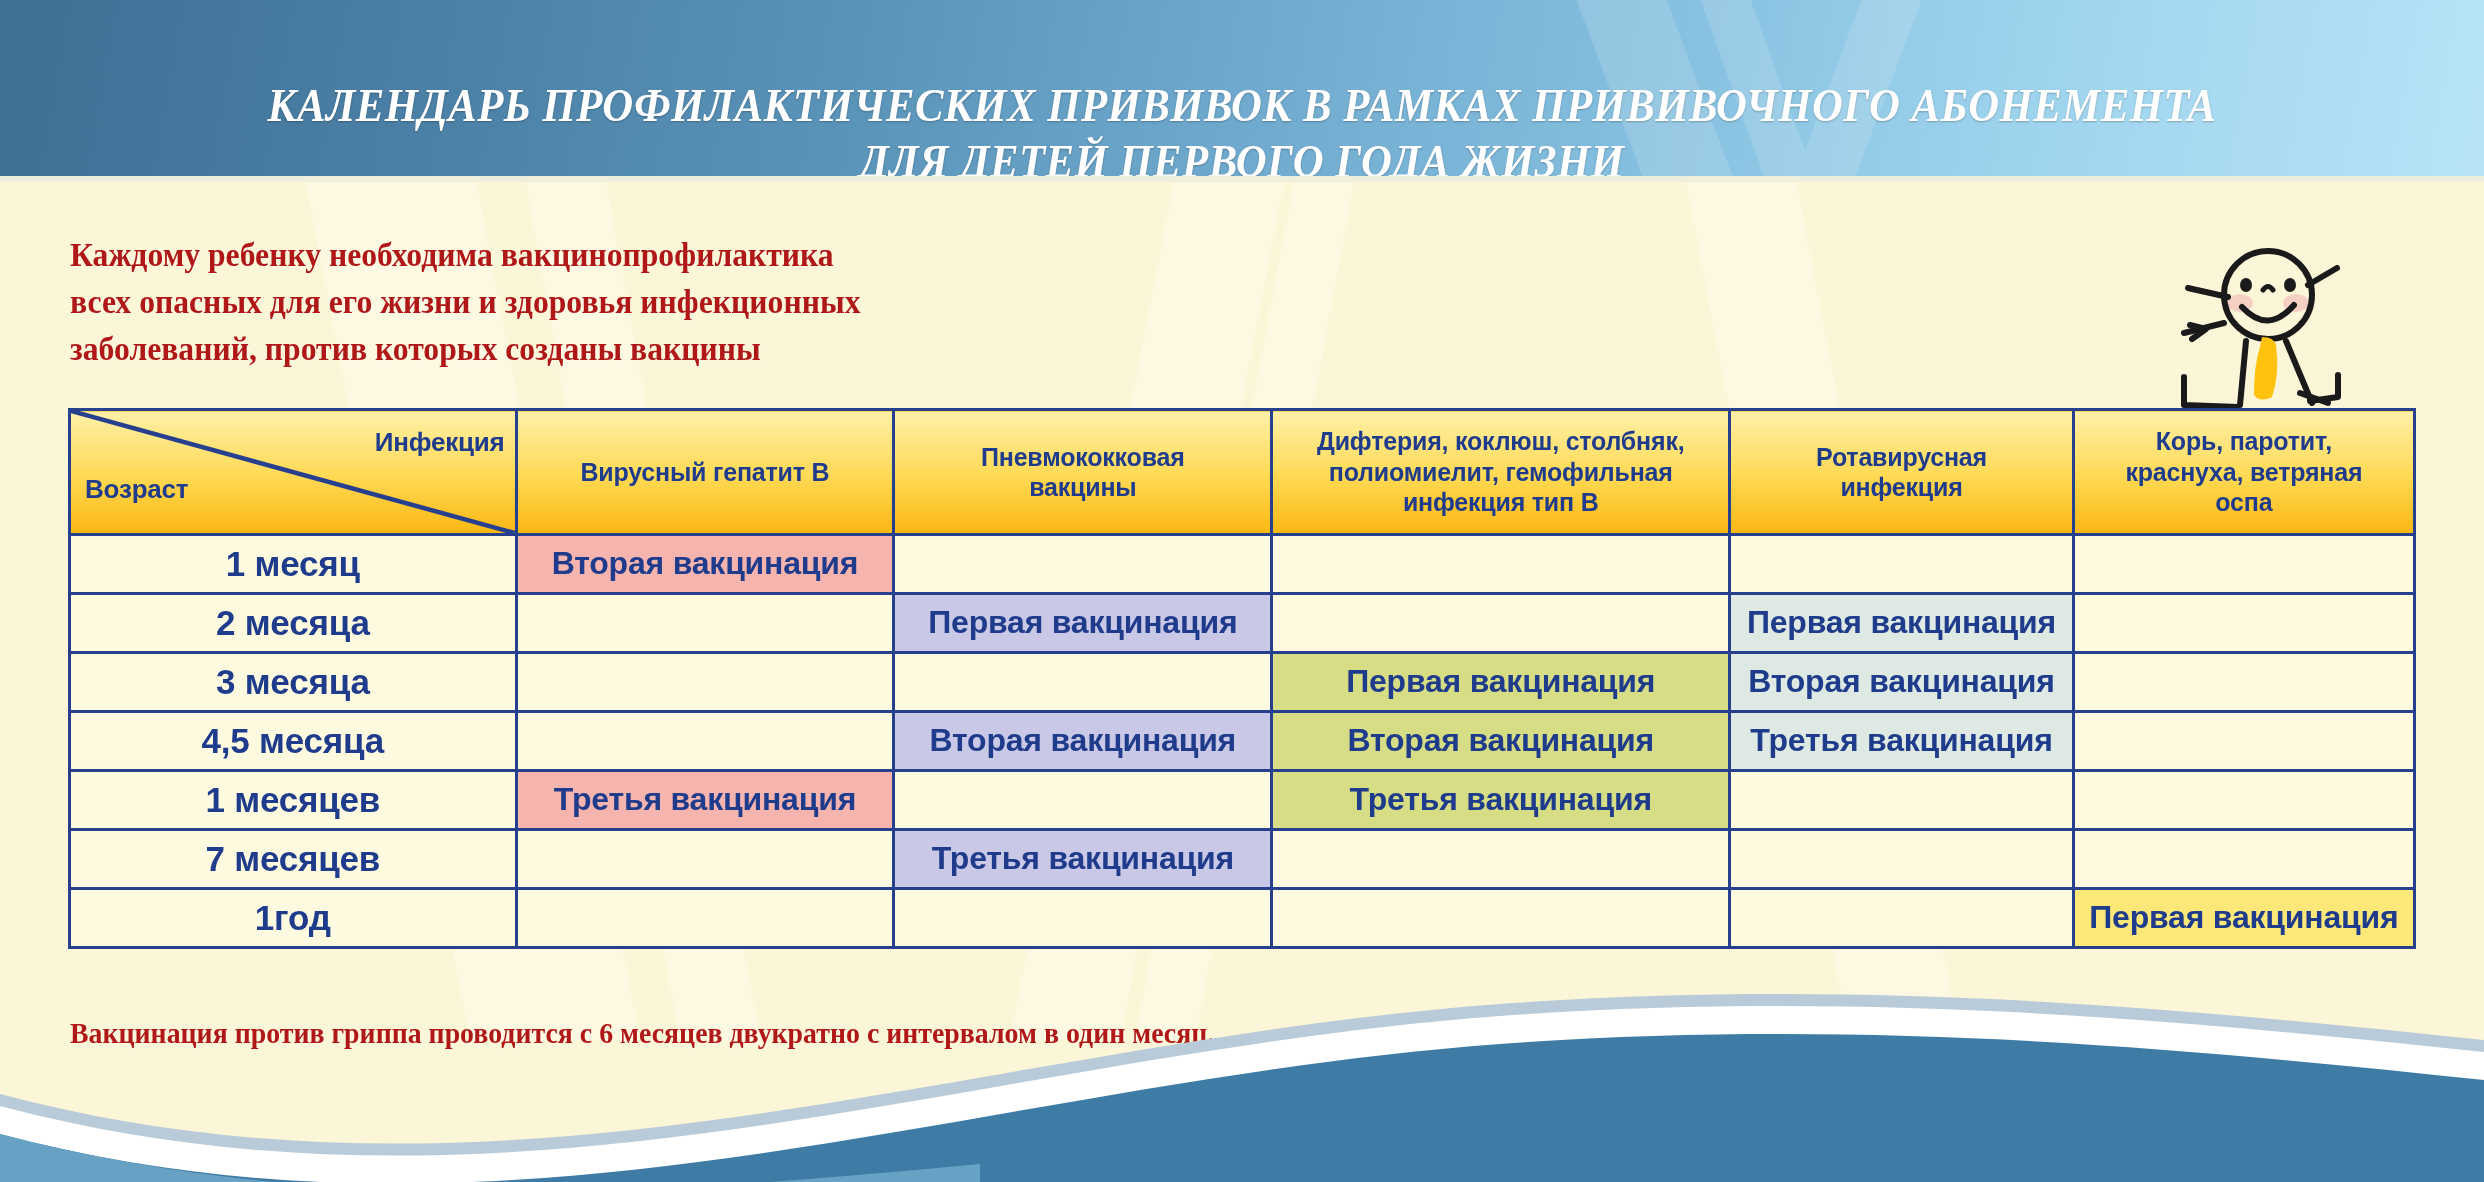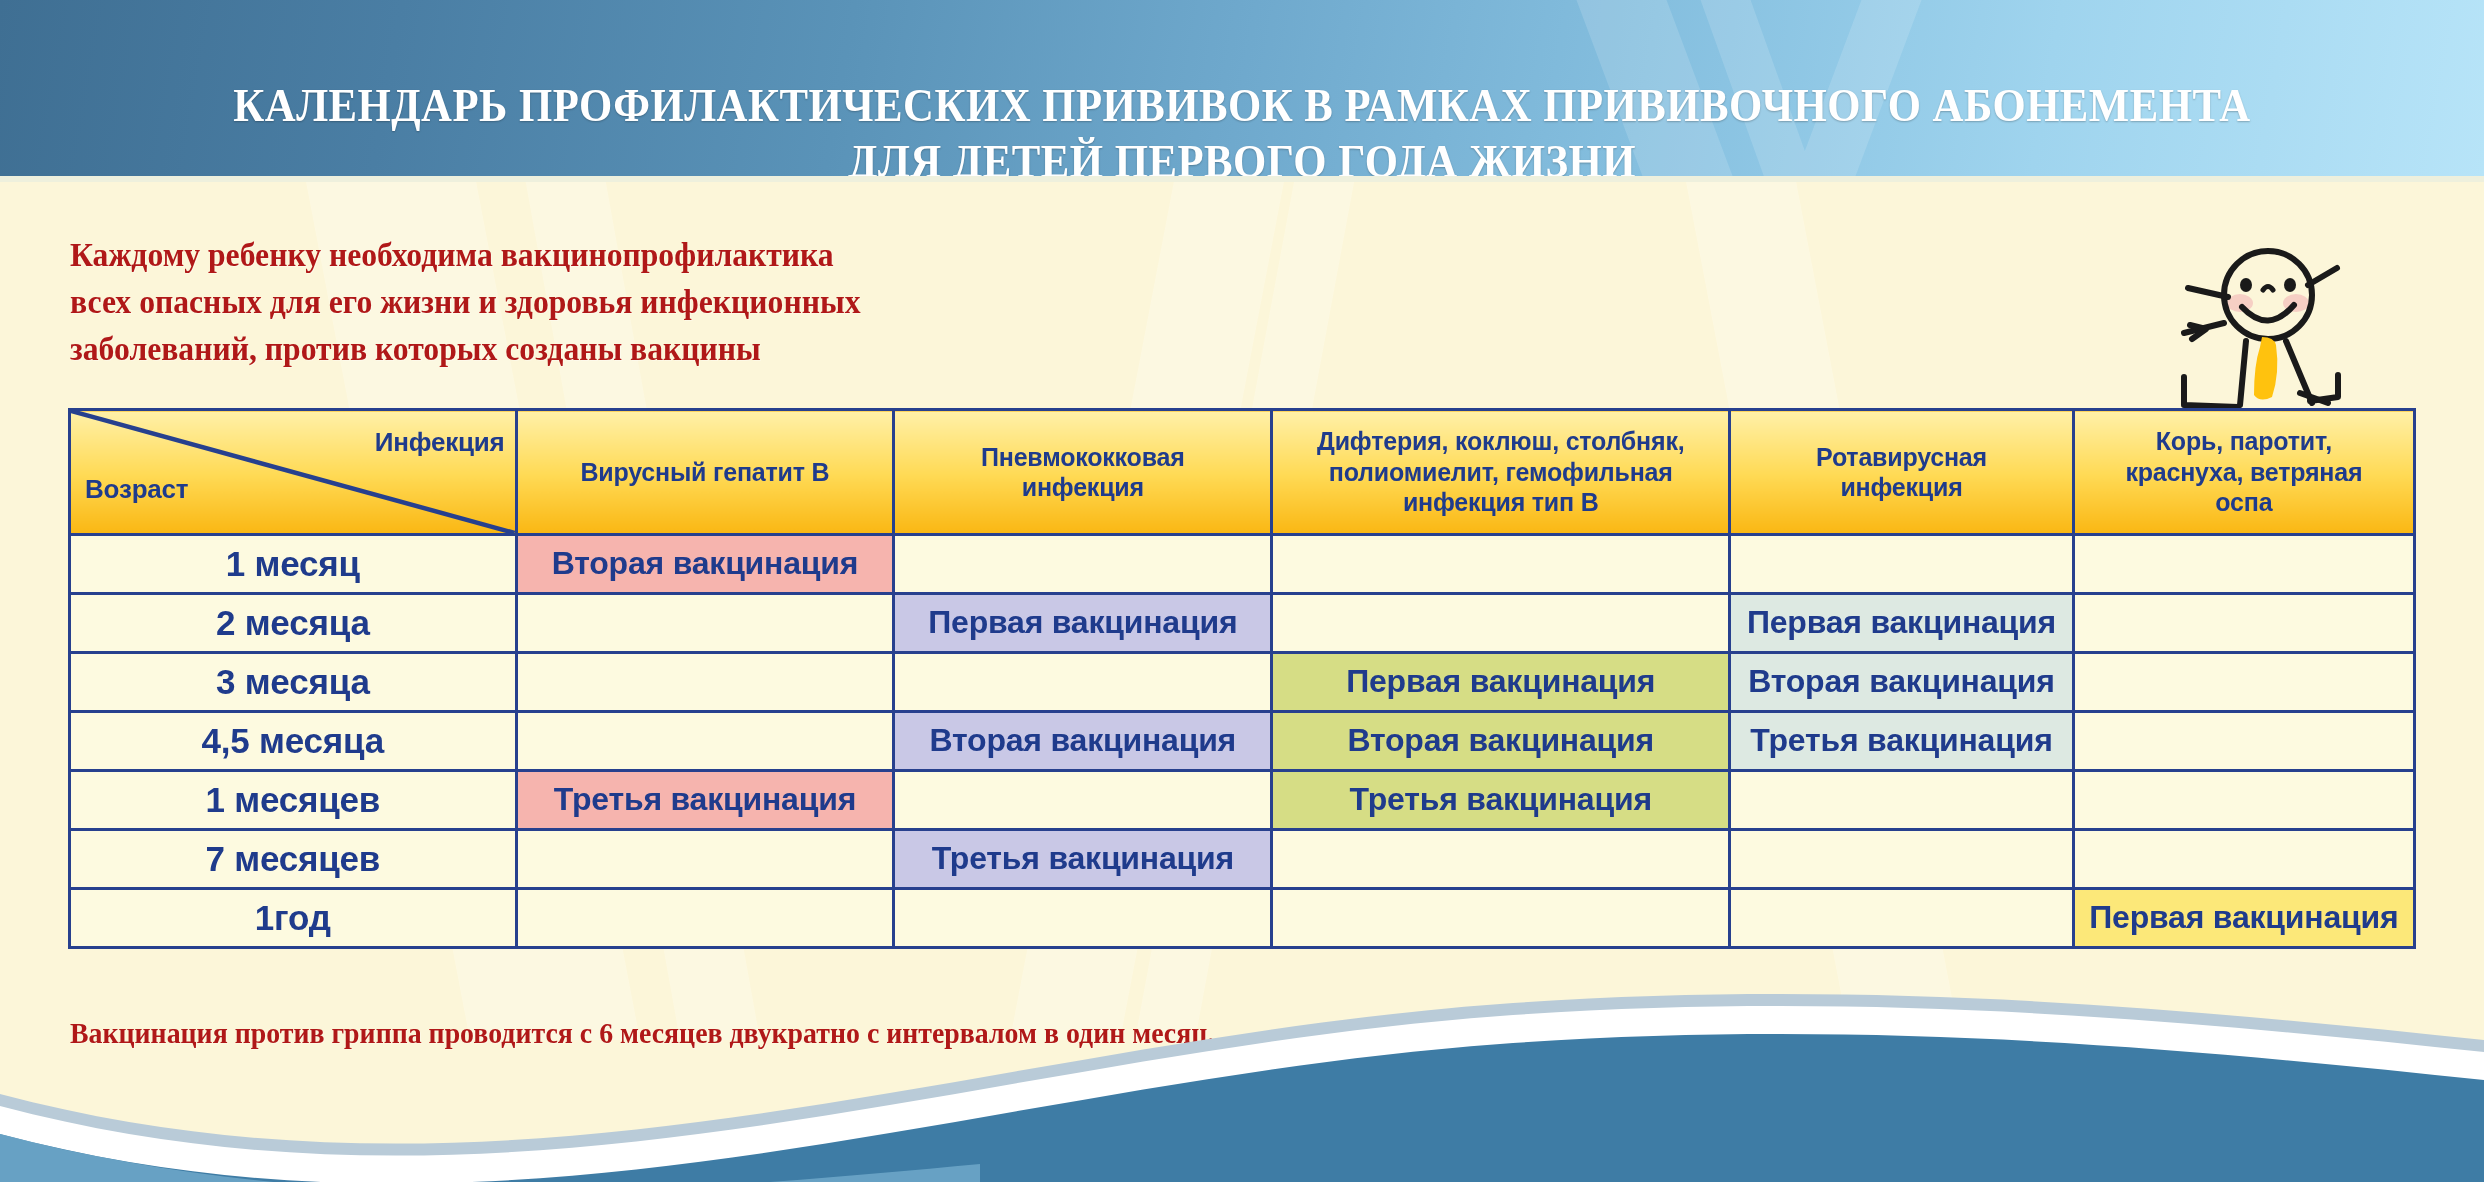--- a/index.html
+++ b/index.html
@@ -41,20 +41,21 @@
     background: linear-gradient(100deg,
         #3f6f93 0%,
         #4a7ea4 16%,
         #5a93b8 34%,
         #6fa9cd 50%,
         #85bfdf 66%,
         #9fd4ee 82%,
         #b7e4f8 100%);
     z-index: 3;
     overflow: hidden;
+    font-style: italic;
   }
   .header-band .hdr-wm {
     position: absolute;
     right: 500px; top: -60px;
     width: 520px; height: 320px;
     opacity: .14;
   }
   .header-title {
     position: relative;
     z-index: 2;
@@ -295,21 +296,21 @@
         <tr>
           <th class="corner">
             <svg class="diag" viewBox="0 0 390 108" preserveAspectRatio="none" aria-hidden="true">
               <line x1="0" y1="0" x2="390" y2="108" stroke="#27408E" stroke-width="4"></line>
             </svg>
             <span class="lbl-inf">Инфекция</span>
             <span class="lbl-age">Возраст</span>
           </th>
           <th>Вирусный гепатит В</th>
           <th>Пневмококковая
-инфекция</th>
+вакцины</th>
           <th>Дифтерия, коклюш, столбняк,
 полиомиелит, гемофильная
 инфекция тип В</th>
           <th>Ротавирусная
 инфекция</th>
           <th>Корь, паротит,
 краснуха, ветряная
 оспа</th>
         </tr>
       </thead>

